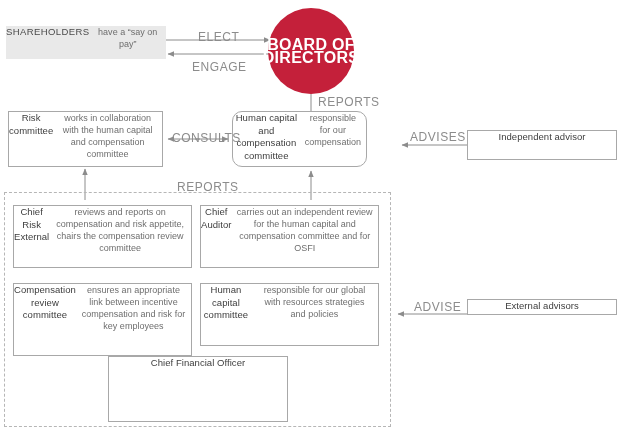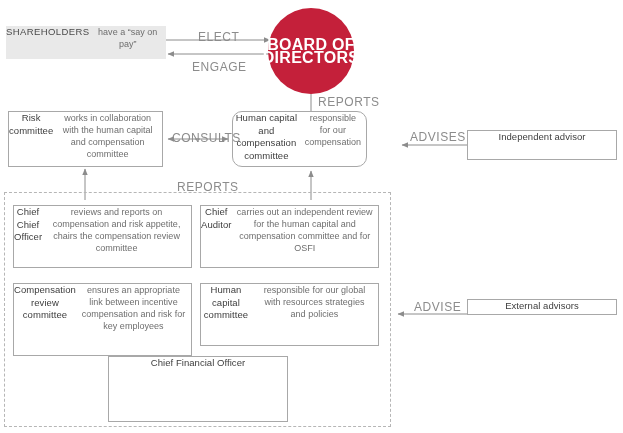--- a/index.html
+++ b/index.html
@@ -148,21 +148,21 @@
     <div class="ttl">Independent advisor</div>
   </div>
 
   <div class="node boxed" style="left:467px; top:299px; width:150px; height:16px;">
     <div class="ttl">External advisors</div>
   </div>
 
   <div class="dashed-group" style="left:4px; top:192px; width:387px; height:235px;"></div>
 
   <div class="node boxed" style="left:13px; top:205px; width:179px; height:63px;">
-    <div class="ttl">Chief Chief Officer</div>
+    <div class="ttl">Chief Risk External</div>
     <div class="sub">reviews and reports on compensation and risk appetite, chairs the compensation review committee</div>
   </div>
 
   <div class="node boxed" style="left:200px; top:205px; width:179px; height:63px;">
     <div class="ttl">Chief Auditor</div>
     <div class="sub">carries out an independent review for the human capital and compensation committee and for OSFI</div>
   </div>
 
   <div class="node boxed" style="left:13px; top:283px; width:179px; height:73px;">
     <div class="ttl">Compensation review committee</div>

